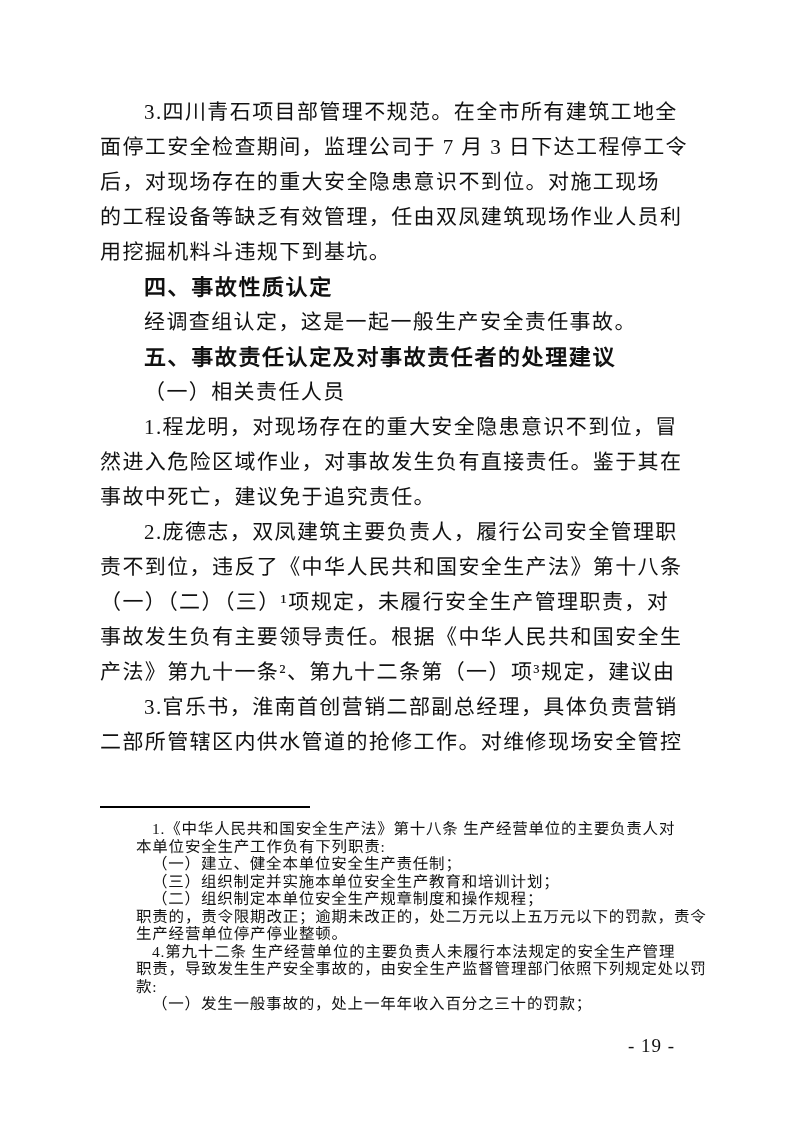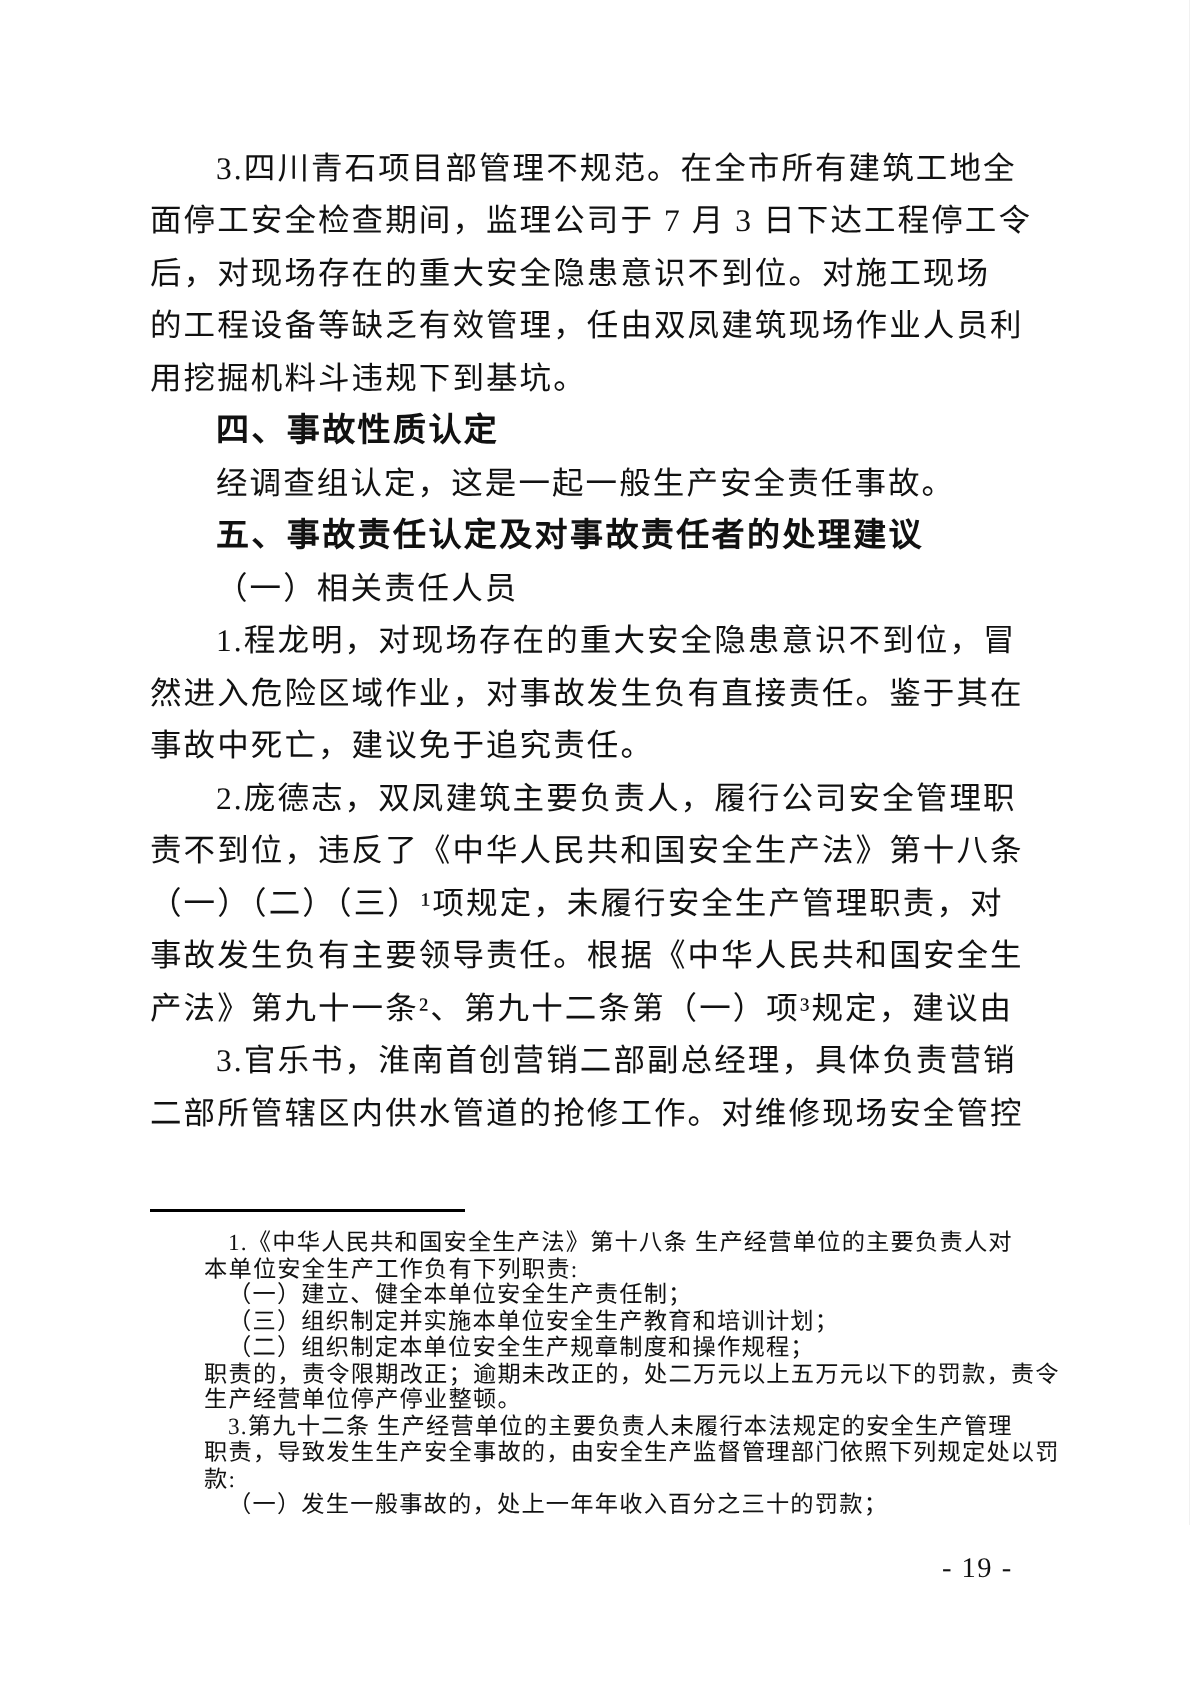--- a/index.html
+++ b/index.html
@@ -106,21 +106,21 @@
   <div class="footnote-rule"></div>
 
   <div class="footnotes">
     <div class="fline ind">1.《中华人民共和国安全生产法》第十八条  生产经营单位的主要负责人对</div>
     <div class="fline">本单位安全生产工作负有下列职责:</div>
     <div class="fline ind">（一）建立、健全本单位安全生产责任制；</div>
     <div class="fline ind">（三）组织制定并实施本单位安全生产教育和培训计划；</div>
     <div class="fline ind">（二）组织制定本单位安全生产规章制度和操作规程；</div>
     <div class="fline">职责的，责令限期改正；逾期未改正的，处二万元以上五万元以下的罚款，责令</div>
     <div class="fline">生产经营单位停产停业整顿。</div>
-    <div class="fline ind">3.第九十二条  生产经营单位的主要负责人未履行本法规定的安全生产管理</div>
+    <div class="fline ind">4.第九十二条  生产经营单位的主要负责人未履行本法规定的安全生产管理</div>
     <div class="fline">职责，导致发生生产安全事故的，由安全生产监督管理部门依照下列规定处以罚</div>
     <div class="fline">款:</div>
     <div class="fline ind">（一）发生一般事故的，处上一年年收入百分之三十的罚款；</div>
   </div>
 
   <div class="page-number">- 19 -</div>
 
 </div>
 
 </body></html>

